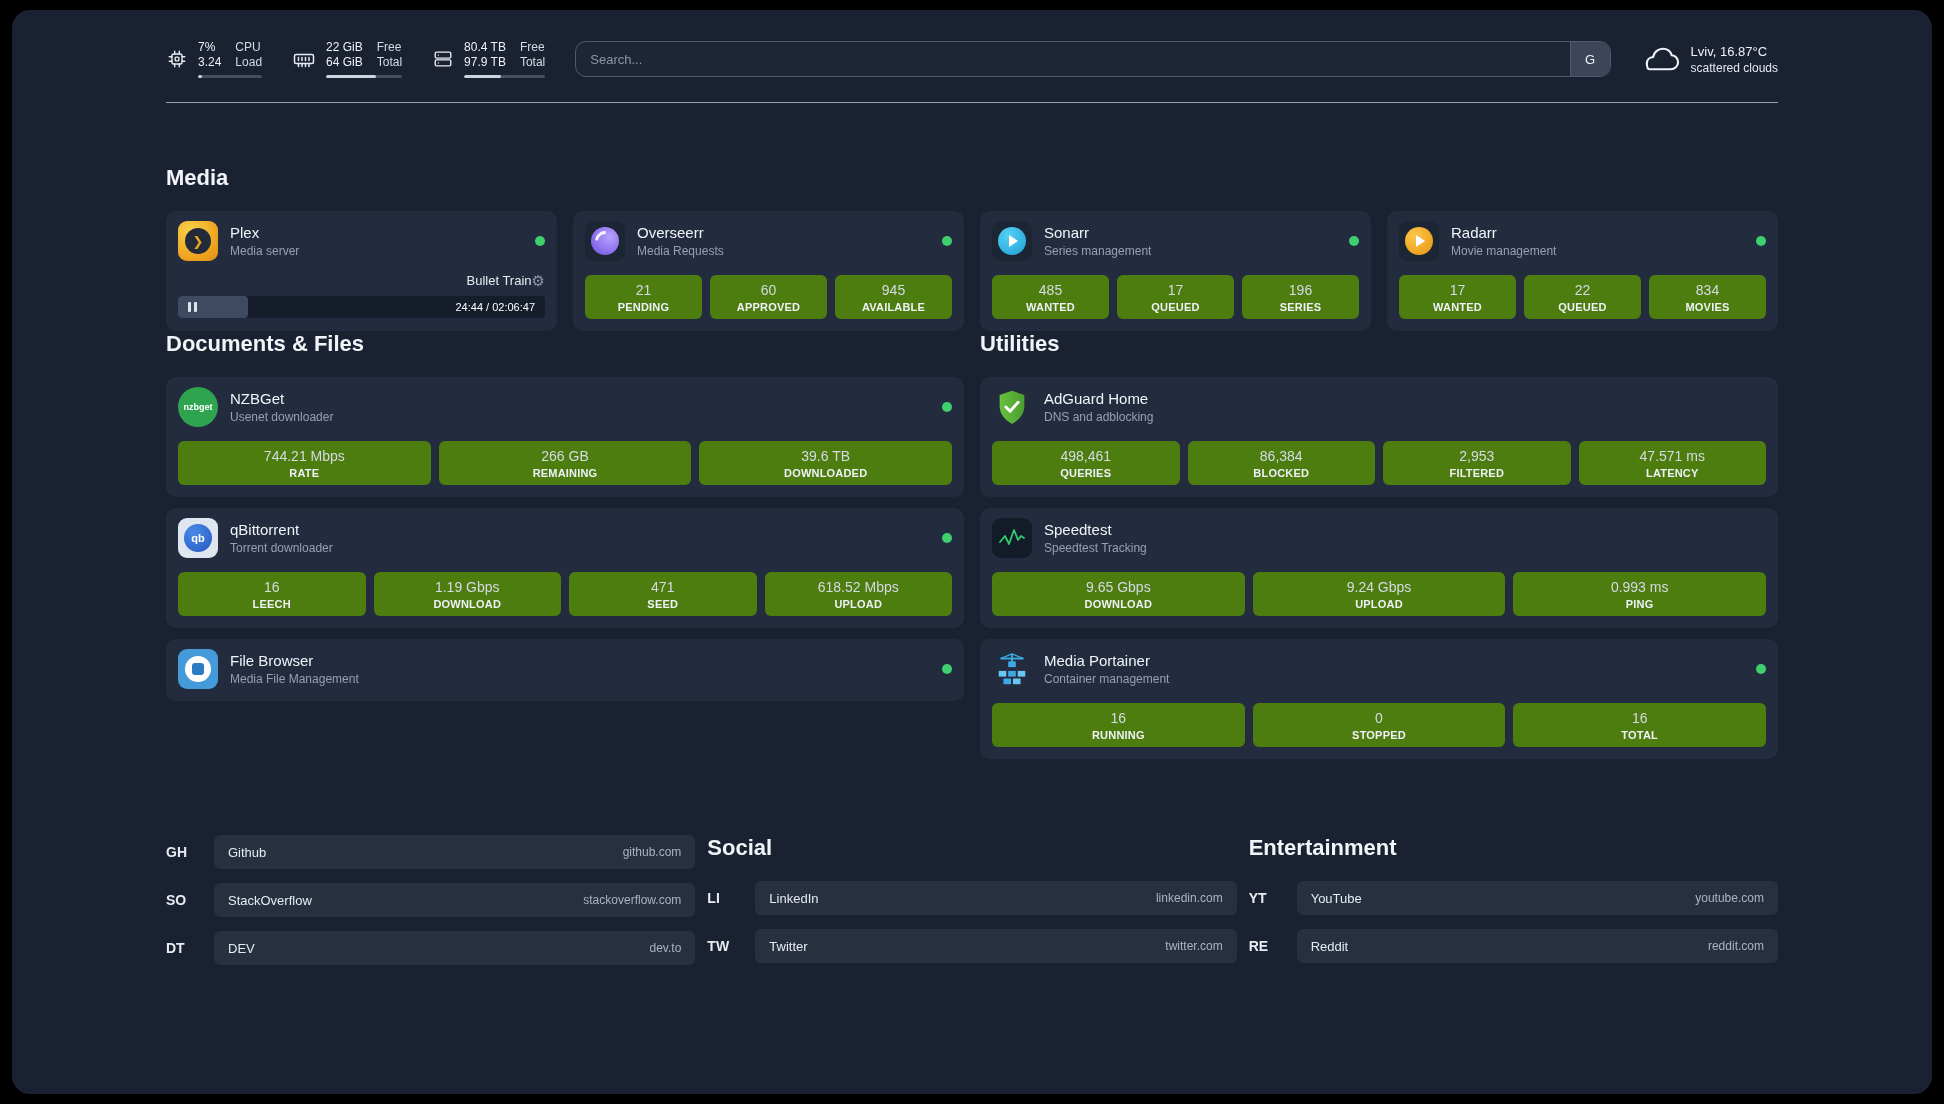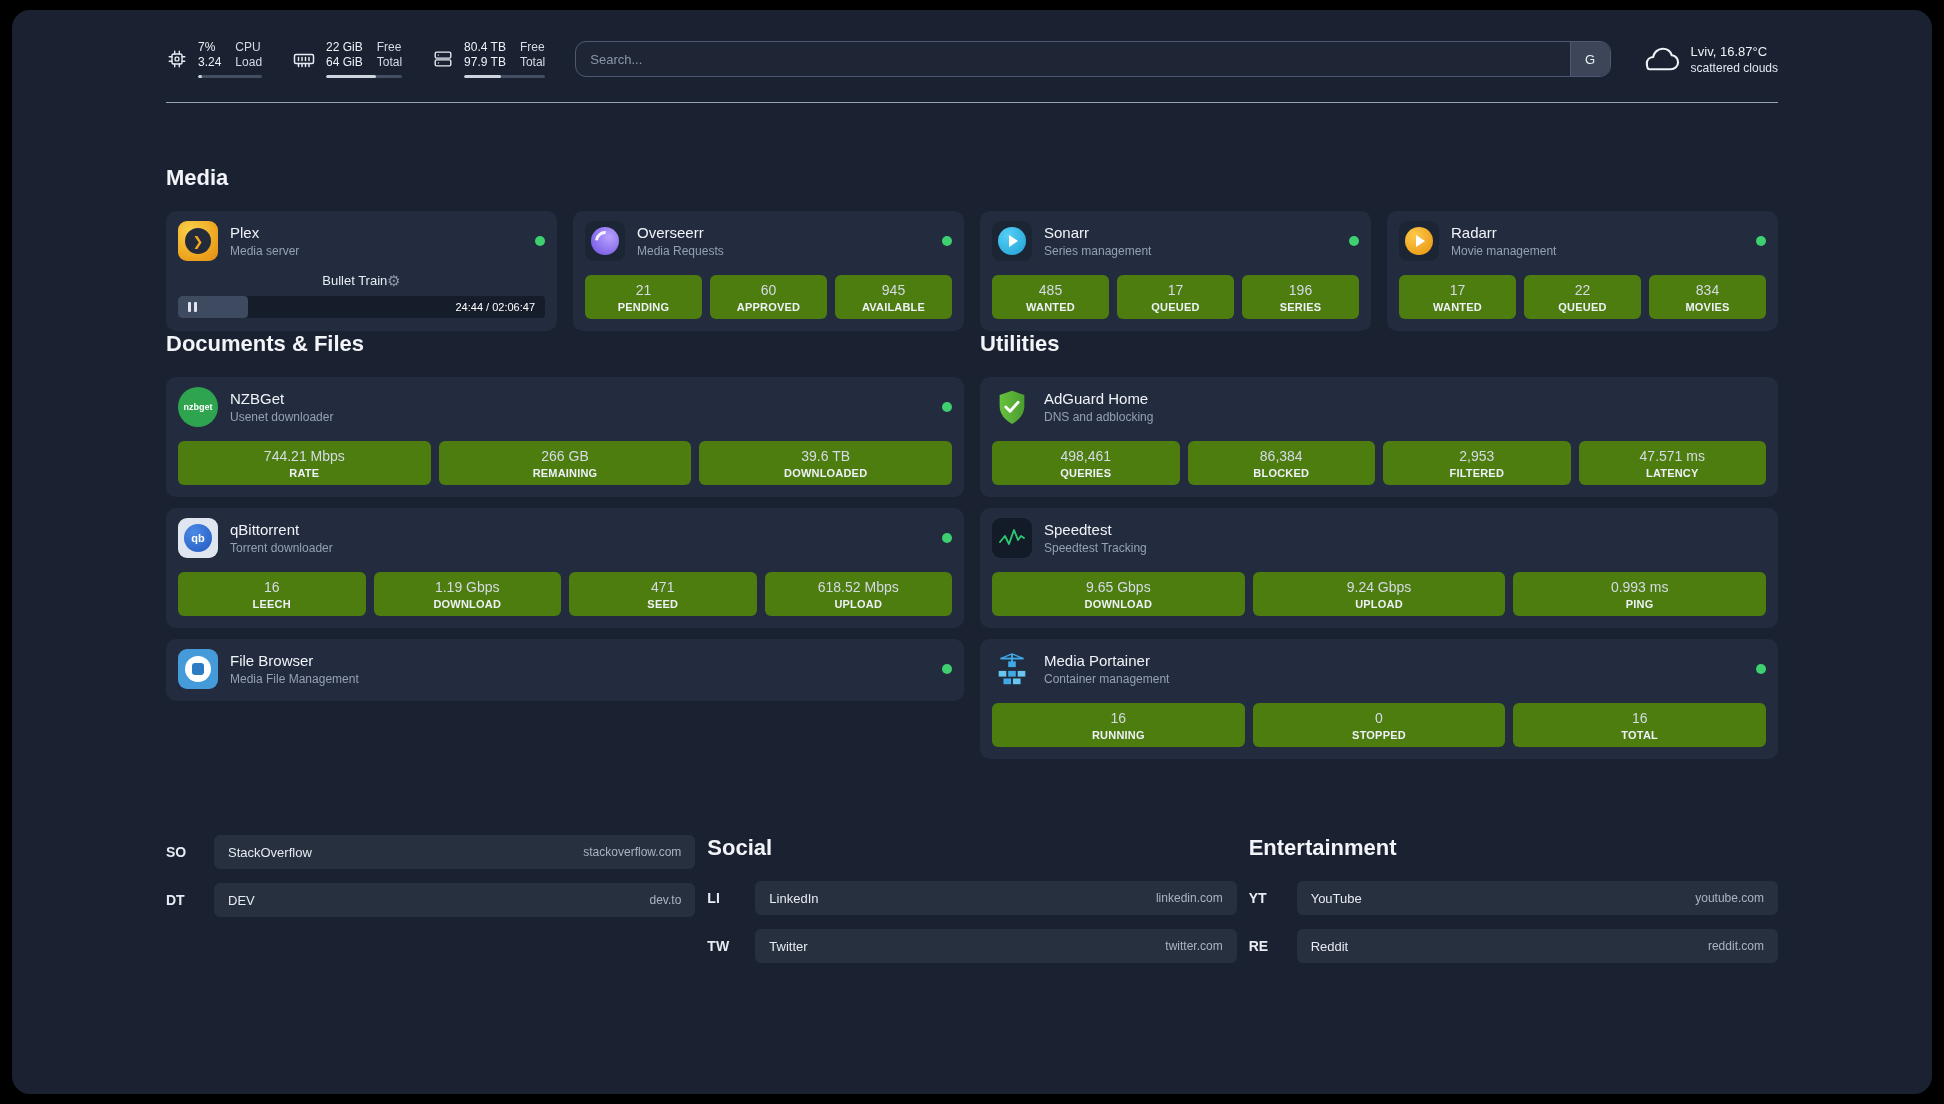--- a/index.html
+++ b/index.html
@@ -64,21 +64,21 @@
   .nzb-text { color:#fff; font-size:9px; font-weight:700; }
   .icon-qb { background:#dfe6ef; }
   .qb-circle { width:28px; height:28px; border-radius:50%; background:radial-gradient(circle at 35% 30%, #4a8ae6, #2558c0); color:#fff; font-size:11px; font-weight:700; display:flex; align-items:center; justify-content:center; }
   .icon-fb { background:#459ad9; }
   .fb-circle { width:26px; height:26px; border-radius:50%; background:#fff; display:flex; align-items:center; justify-content:center; }
   .fb-dot { width:12px; height:12px; background:#2b7cc4; border-radius:3px; }
   .icon-plain { background:transparent; }
   .icon-speedtest { background:#141b28; }
 
   
-  .np-row { display:flex; align-items:center; justify-content:center; margin-top:12px; }
+  .np-row { display:flex; align-items:center; justify-content:flex-end; margin-top:12px; }
   .np-title { font-size:13px; color:#e8ecf2; }
   .gear-btn { background:none; border:none; color:#8d97a9; font-size:15px; cursor:pointer; line-height:1; font-family:inherit; }
   .np-bar { position:relative; margin-top:8px; height:22px; background:#151c2a; border-radius:4px; display:flex; align-items:center; overflow:hidden; }
   .np-fill { position:absolute; left:0; top:0; bottom:0; background:#3e4a5f; border-radius:4px; }
   .pause-btn { position:relative; z-index:1; background:none; border:none; display:flex; gap:3px; padding-left:10px; cursor:pointer; }
   .pause-btn i { width:3px; height:10px; background:#dfe5ee; border-radius:1px; display:block; }
   .np-time { position:relative; z-index:1; margin-left:auto; padding-right:10px; font-size:11px; color:#fff; }
 
   
   .bookmarks { display:grid; grid-template-columns:repeat(3,1fr); gap:12px; margin-top:76px; }
@@ -495,20 +495,27 @@
           </div>
 
         </div>
       </section>
     </div>
 
     <div class="bookmarks">
 
       <div class="bm-col">
         <div class="bm-row">
+          <span class="bm-abbr">GH</span>
+          <div class="bm-pill">
+            <span class="bm-name">Github</span>
+            <span class="bm-url">github.com</span>
+          </div>
+        </div>
+        <div class="bm-row">
           <span class="bm-abbr">SO</span>
           <div class="bm-pill">
             <span class="bm-name">StackOverflow</span>
             <span class="bm-url">stackoverflow.com</span>
           </div>
         </div>
         <div class="bm-row">
           <span class="bm-abbr">DT</span>
           <div class="bm-pill">
             <span class="bm-name">DEV</span>

